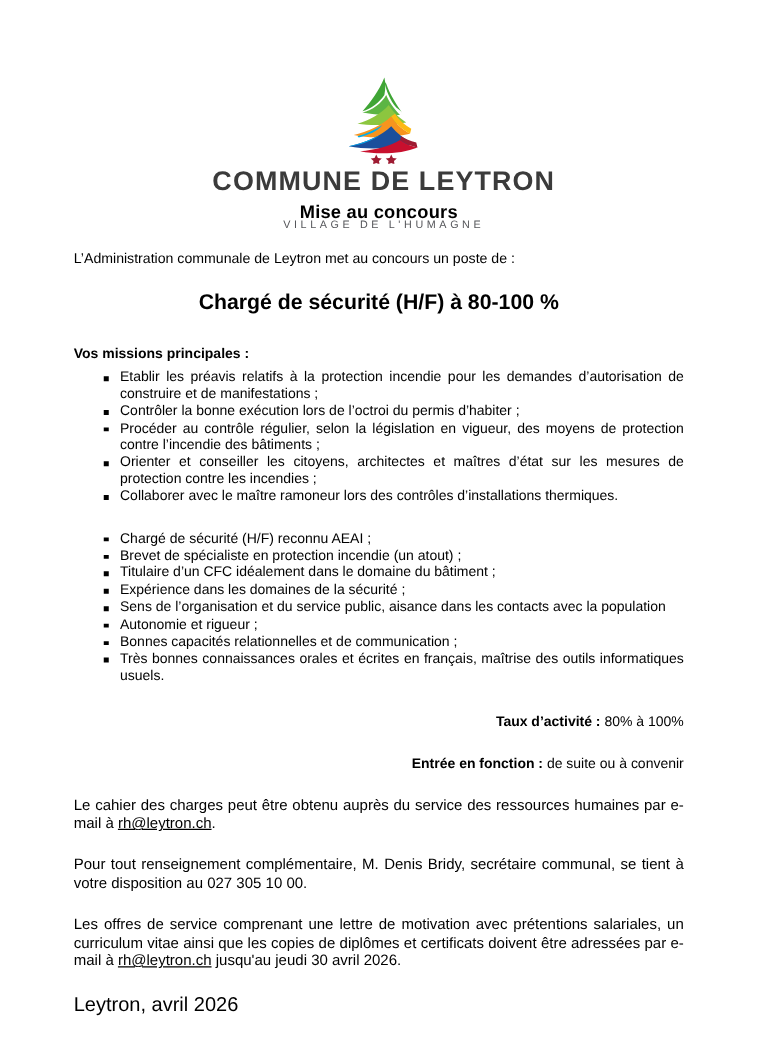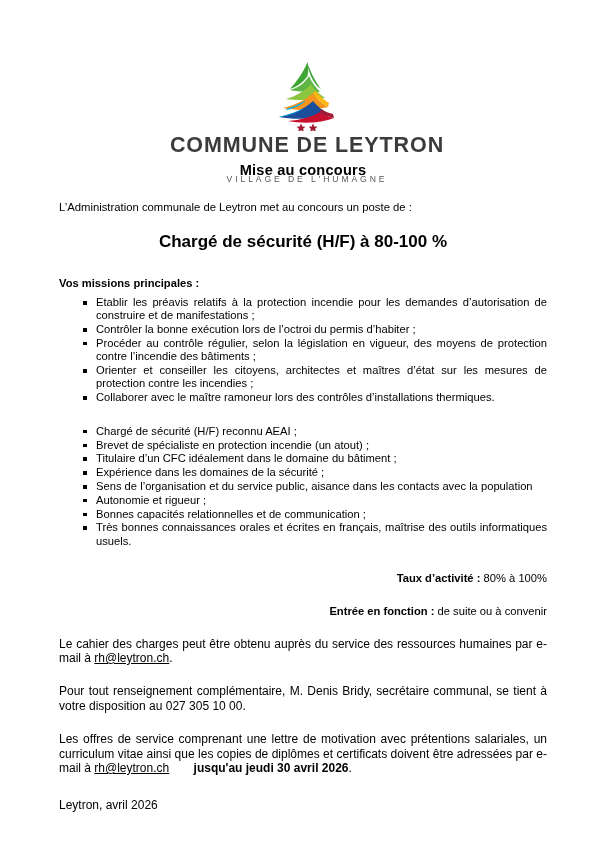--- a/index.html
+++ b/index.html
@@ -123,24 +123,24 @@
     line-height: 14.4px;
     text-align: justify;
     margin: 0 0 19px 0;
   }
   p.para.last { margin-bottom: 23px; }
 
   .maillink {
     text-decoration: underline;
     color: #000000;
   }
-  .bold { font-weight: 700; margin-left: 21px; }
+  .bold { font-weight: 400; }
 
   .signoff {
-    font-size: 12px;
+    font-size: 16px;
     line-height: 14px;
     margin: 0;
     text-align: left;
   }
 </style>
 </head>
 <body>
 
 <div class="page">
 

